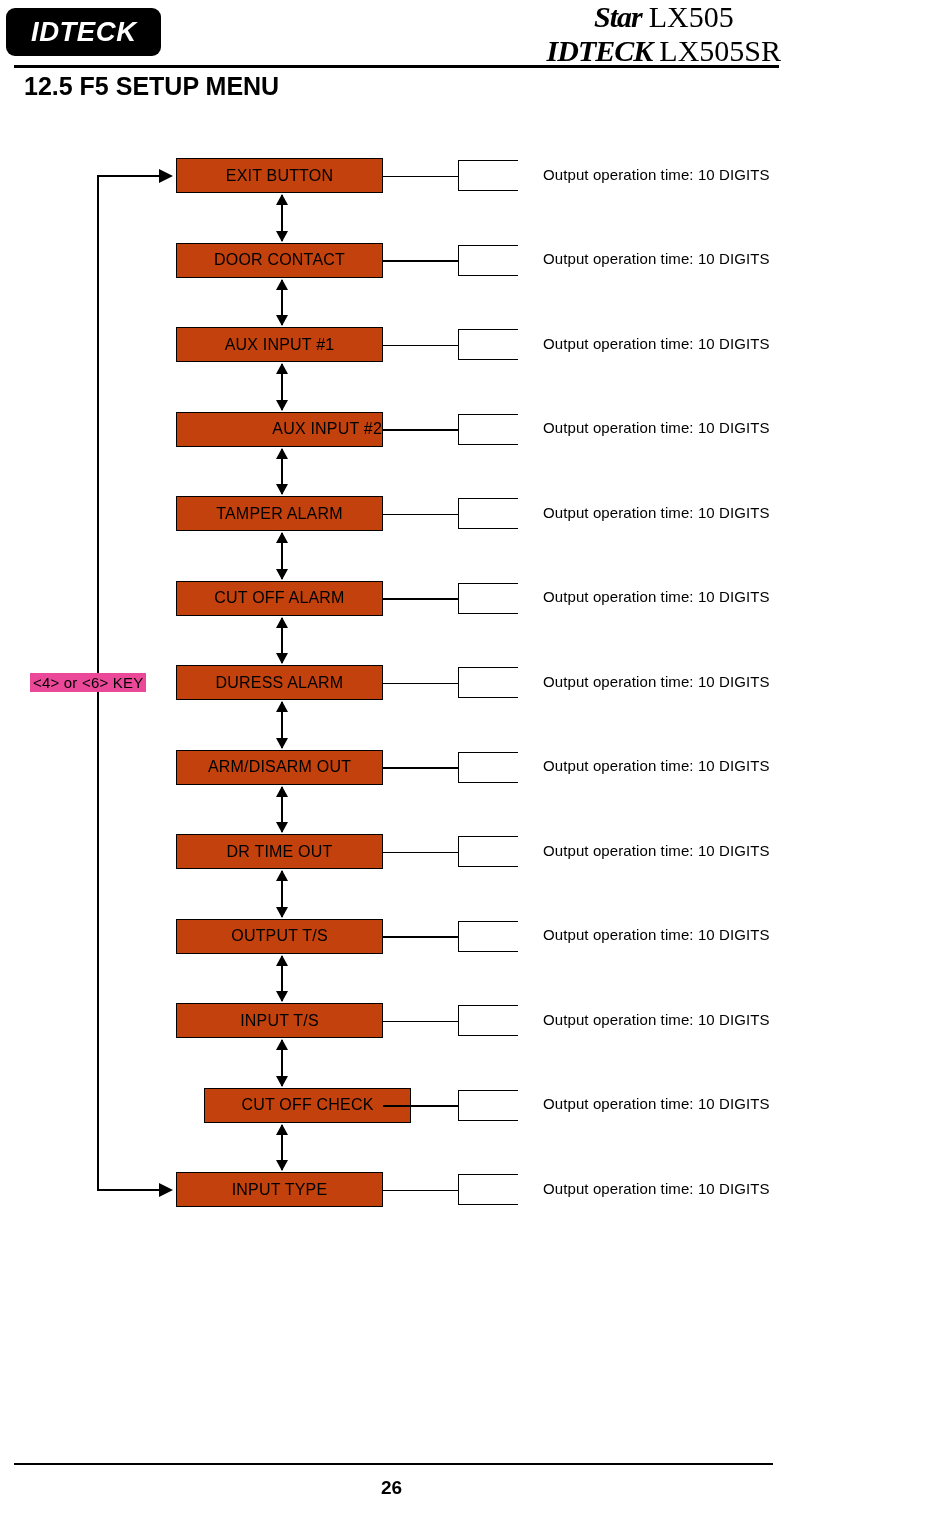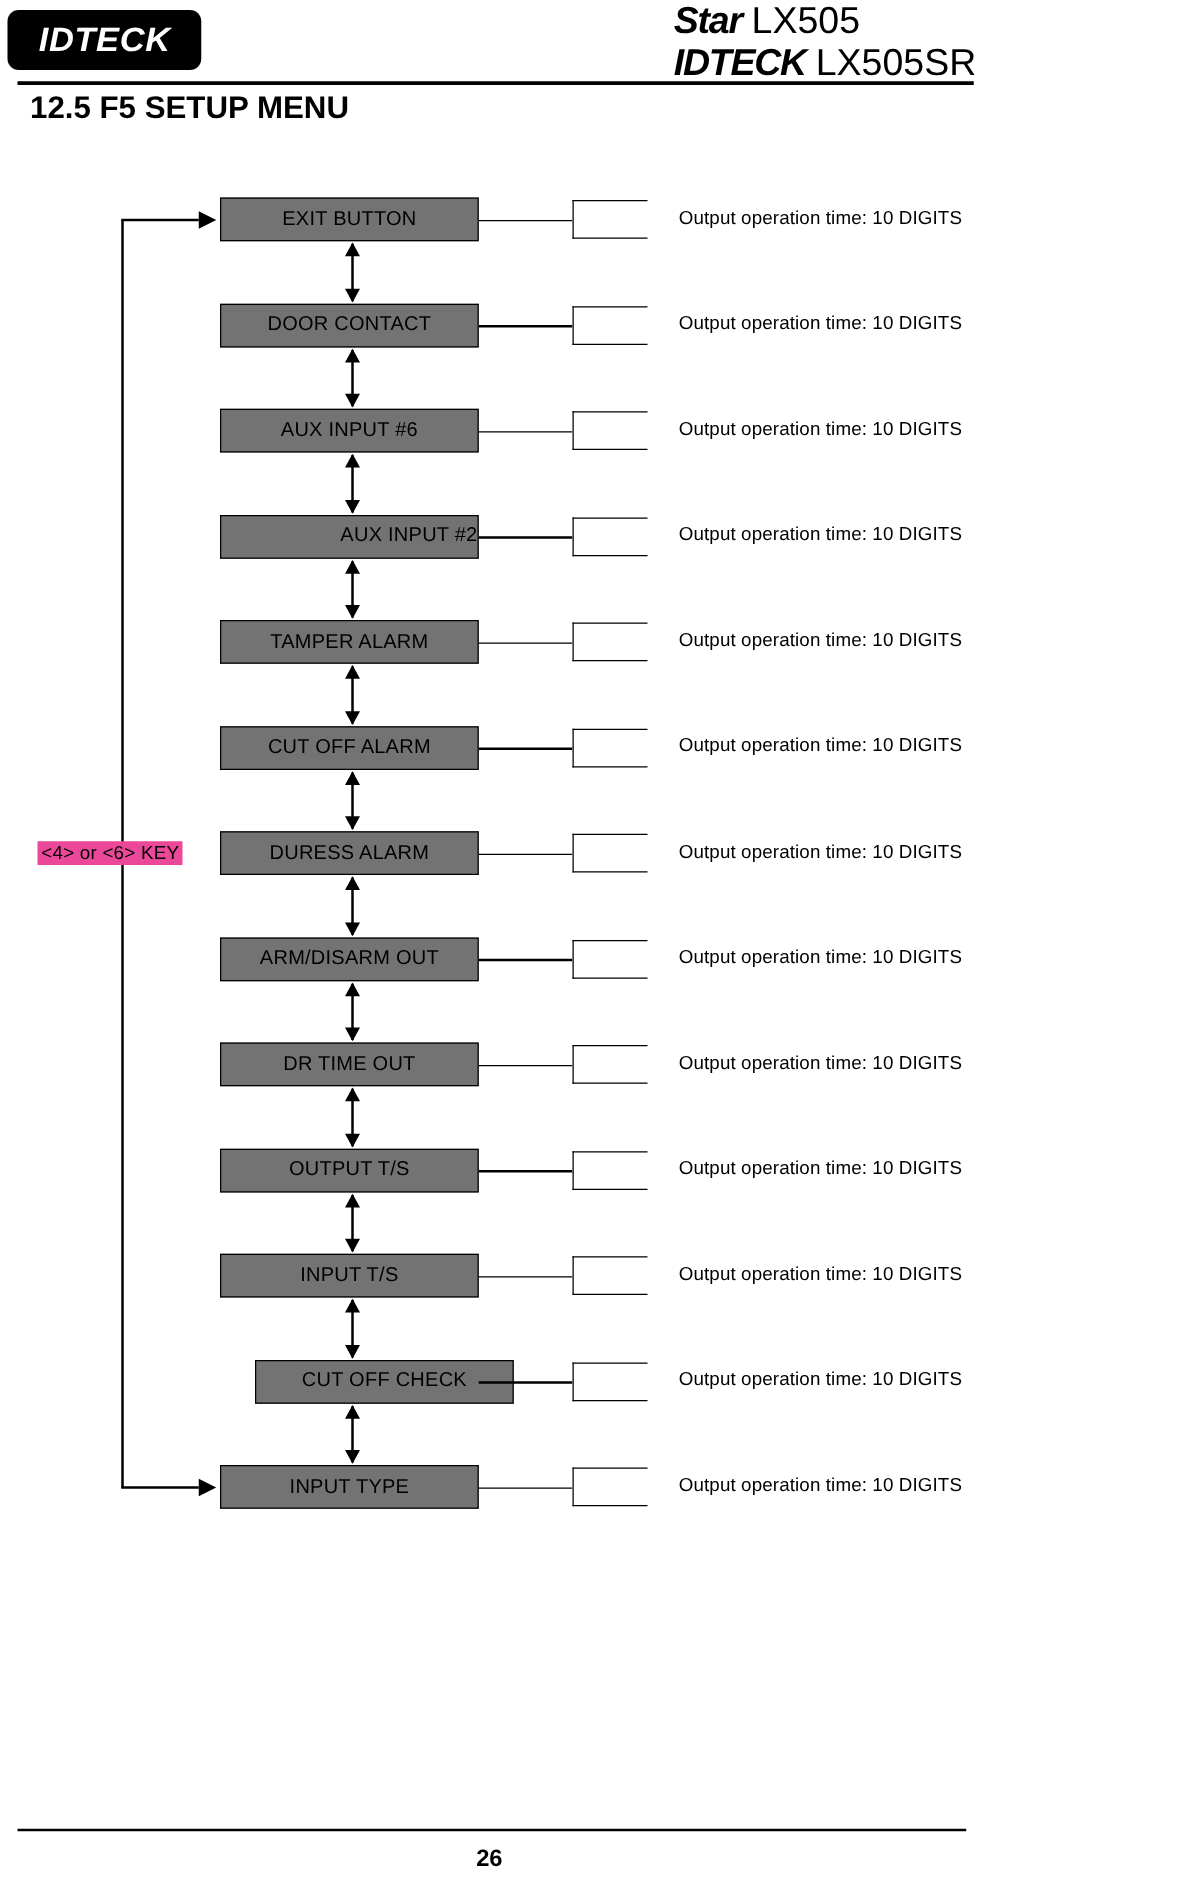--- a/index.html
+++ b/index.html
@@ -40,22 +40,23 @@
     font-size: 27px;
     letter-spacing: 0.5px;
     font-family: "Liberation Sans", sans-serif;
     transform: scaleX(1.02);
   }
 
   .brand-block {
     position: absolute;
     right: 2px;
     top: 2px;
-    text-align: left;
+    text-align: center;
     line-height: 1.0;
+    font-family: Liberation Serif, serif;
   }
   .brand-line {
     white-space: nowrap;
     font-weight: bold;
     font-size: 30px;
     letter-spacing: -0.5px;
   }
   .brand-line .ital {
     font-style: italic;
     letter-spacing: -1px;
@@ -87,21 +88,21 @@
   }
 
   
   .chart { position: absolute; left: 0; top: 0; width: 945px; height: 1260px; }
 
   .node {
     position: absolute;
     left: 176px;
     width: 207px;
     height: 35px;
-    background: #737373;
+    background: #c2410c;
     border: 1.5px solid #000000;
     box-sizing: border-box;
     display: flex;
     align-items: center;
     justify-content: center;
     font-size: 16px;
     letter-spacing: 0.2px;
     white-space: nowrap;
   }
 
@@ -234,21 +235,21 @@
       <div class="note" style="top: 165.5px;">Output operation time: 10 DIGITS</div>
       <div class="dbl" style="top: 195px; height: 45.5px;"></div>
       <div class="node" style="top: 242.5px;">
         <span>DOOR CONTACT</span>
       </div>
       <div class="lead" style="top: 260px;"></div>
       <div class="valuebox" style="top: 244.5px;"></div>
       <div class="note" style="top: 250px;">Output operation time: 10 DIGITS</div>
       <div class="dbl" style="top: 279.5px; height: 45.5px;"></div>
       <div class="node" style="top: 327px;">
-        <span>AUX INPUT #6</span>
+        <span>AUX INPUT #1</span>
       </div>
       <div class="lead" style="top: 344.5px;"></div>
       <div class="valuebox" style="top: 329px;"></div>
       <div class="note" style="top: 334.5px;">Output operation time: 10 DIGITS</div>
       <div class="dbl" style="top: 364px; height: 45.5px;"></div>
       <div class="node" style="top: 411.5px; justify-content: flex-end;">
         <span>AUX INPUT #2</span>
       </div>
       <div class="lead" style="top: 429px;"></div>
       <div class="valuebox" style="top: 413.5px;"></div>

